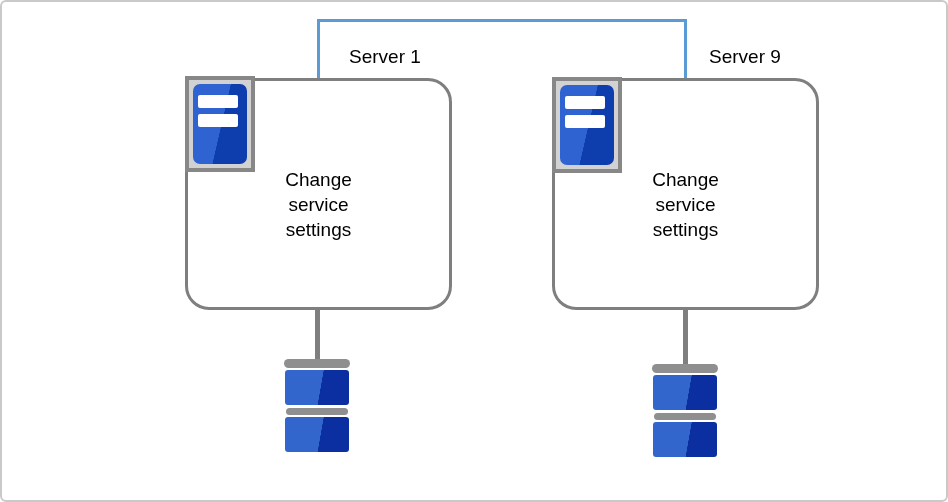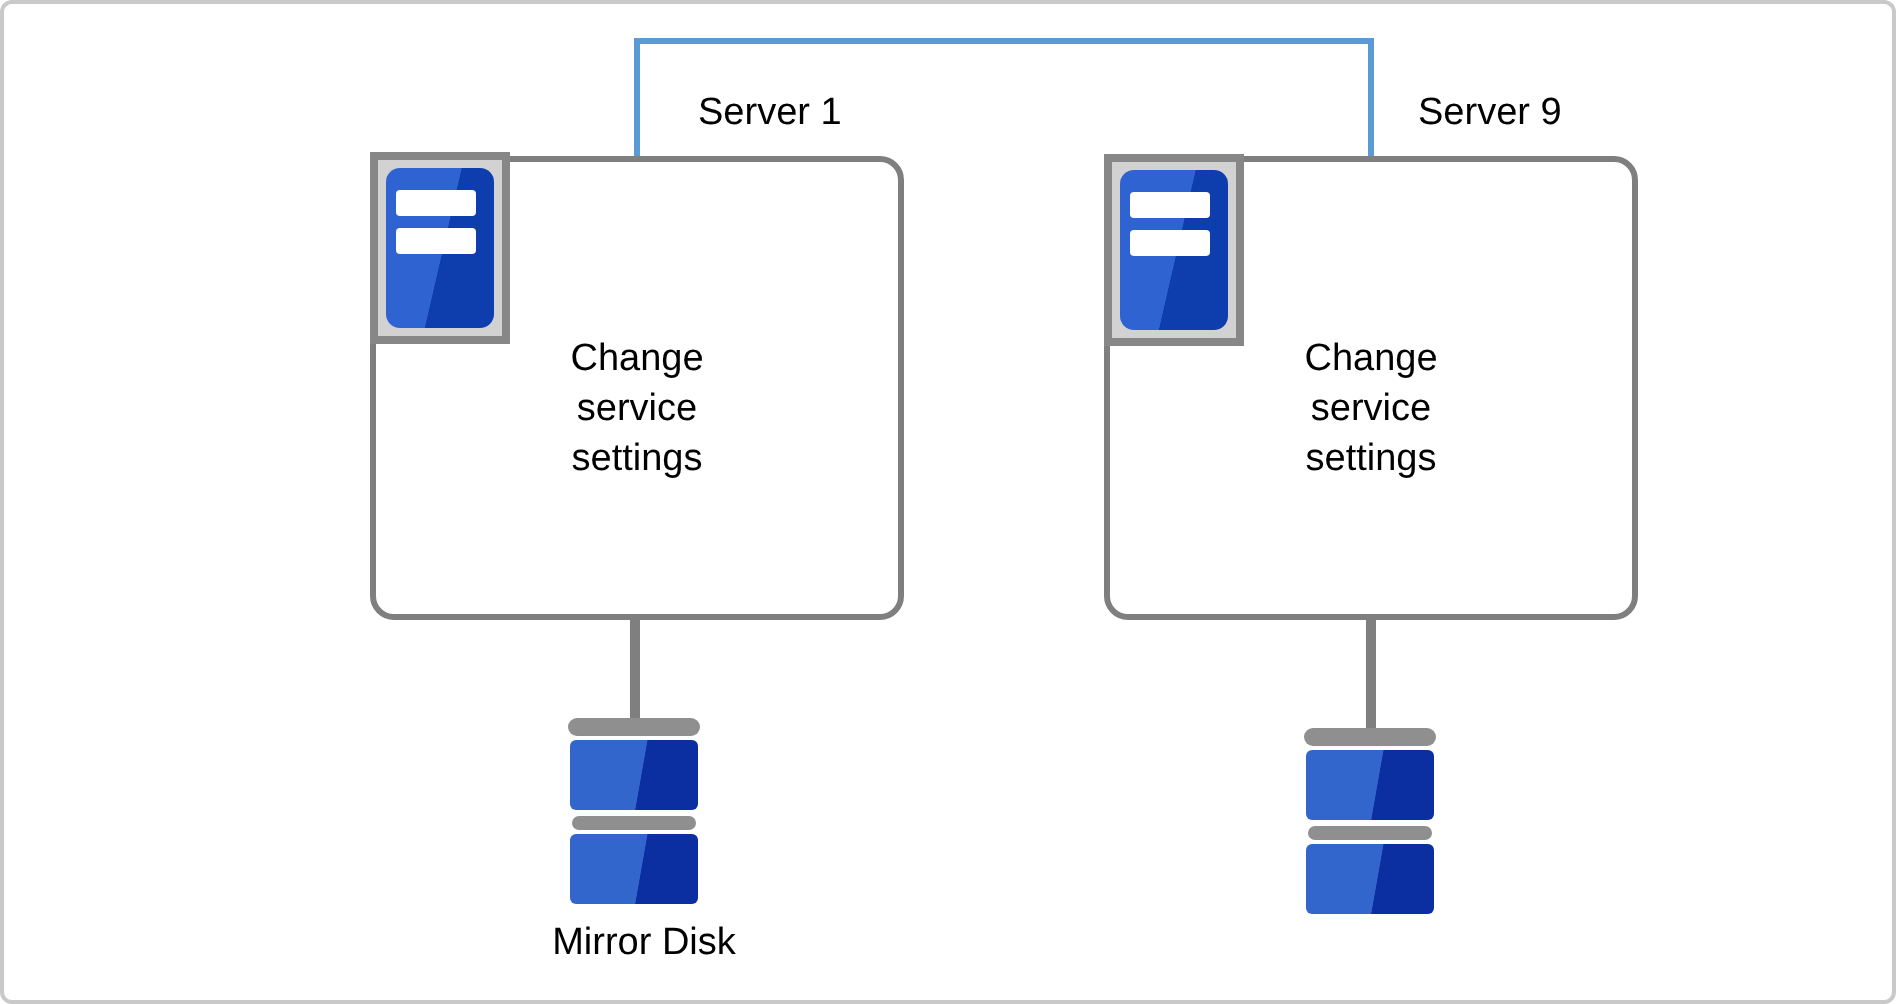--- a/index.html
+++ b/index.html
@@ -26,21 +26,21 @@
     position:absolute;left:315px;top:17px;width:370px;height:60px;
     border:3px solid var(--connector-blue);border-bottom:none;
   }
   .node-label{
     position:absolute;top:44px;font-size:19px;color:var(--text);white-space:nowrap;
   }
   .node-label.s1{left:347px;}
   .node-label.s2{left:707px;}
   .server-box{
     position:absolute;top:76px;width:267px;height:232px;background:#ffffff;
-    border:3px solid var(--box-border);border-radius:12px;
+    border:3px solid var(--box-border);border-radius:24px;
   }
   .server-box.b1{left:183px;}
   .server-box.b2{left:550px;}
   .action-text{
     position:absolute;left:0;right:0;top:86px;text-align:center;
     font-size:19px;line-height:25px;color:var(--text);white-space:pre-line;
   }
   .server-icon{
     position:absolute;width:70px;height:96px;
     border:4px solid var(--icon-frame);background:var(--icon-frame-fill);
@@ -125,15 +125,14 @@
     <div class="divider"></div>
     <div class="platter p2"></div>
   </div>
   <div class="disk d2">
     <div class="cap"></div>
     <div class="platter"></div>
     <div class="divider"></div>
     <div class="platter p2"></div>
   </div>
 
-  <div class="disk-label">Mirror Disk</div>
 
 </div>
 
 </body></html>

